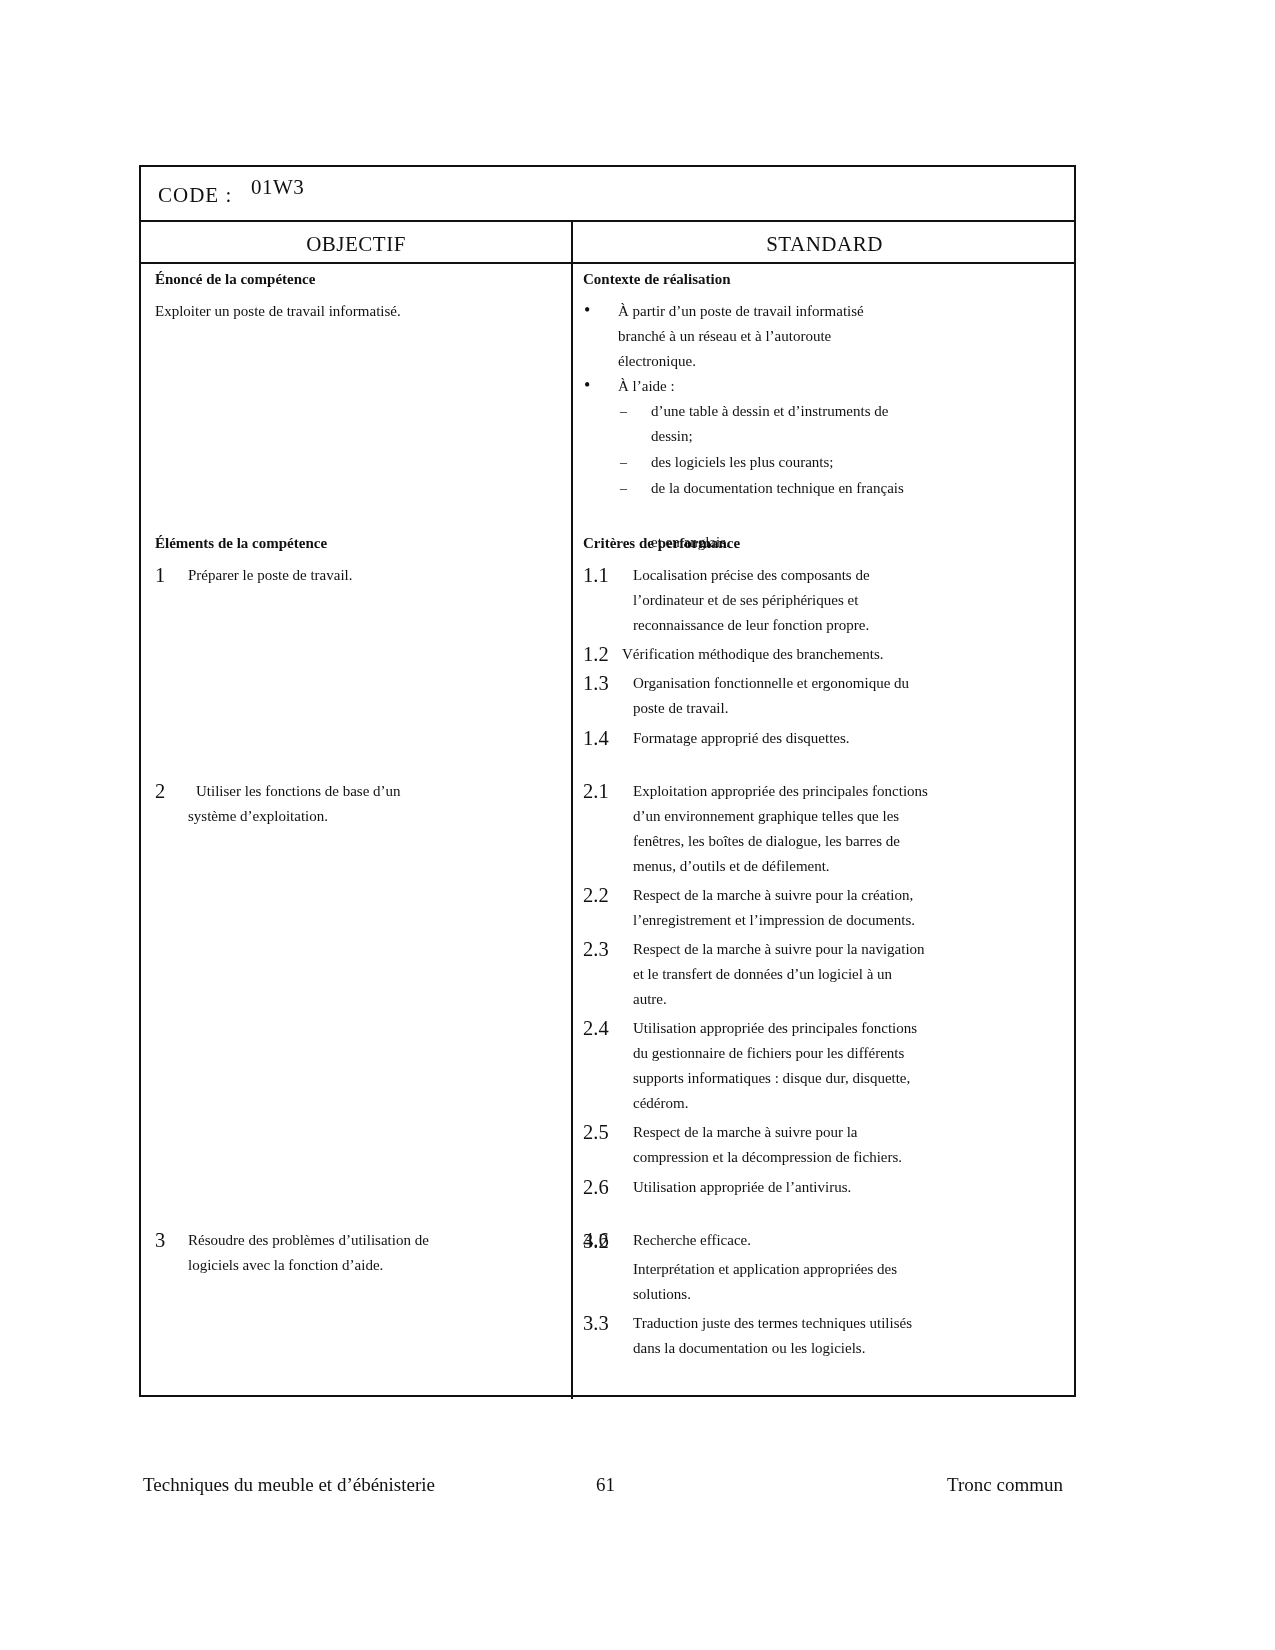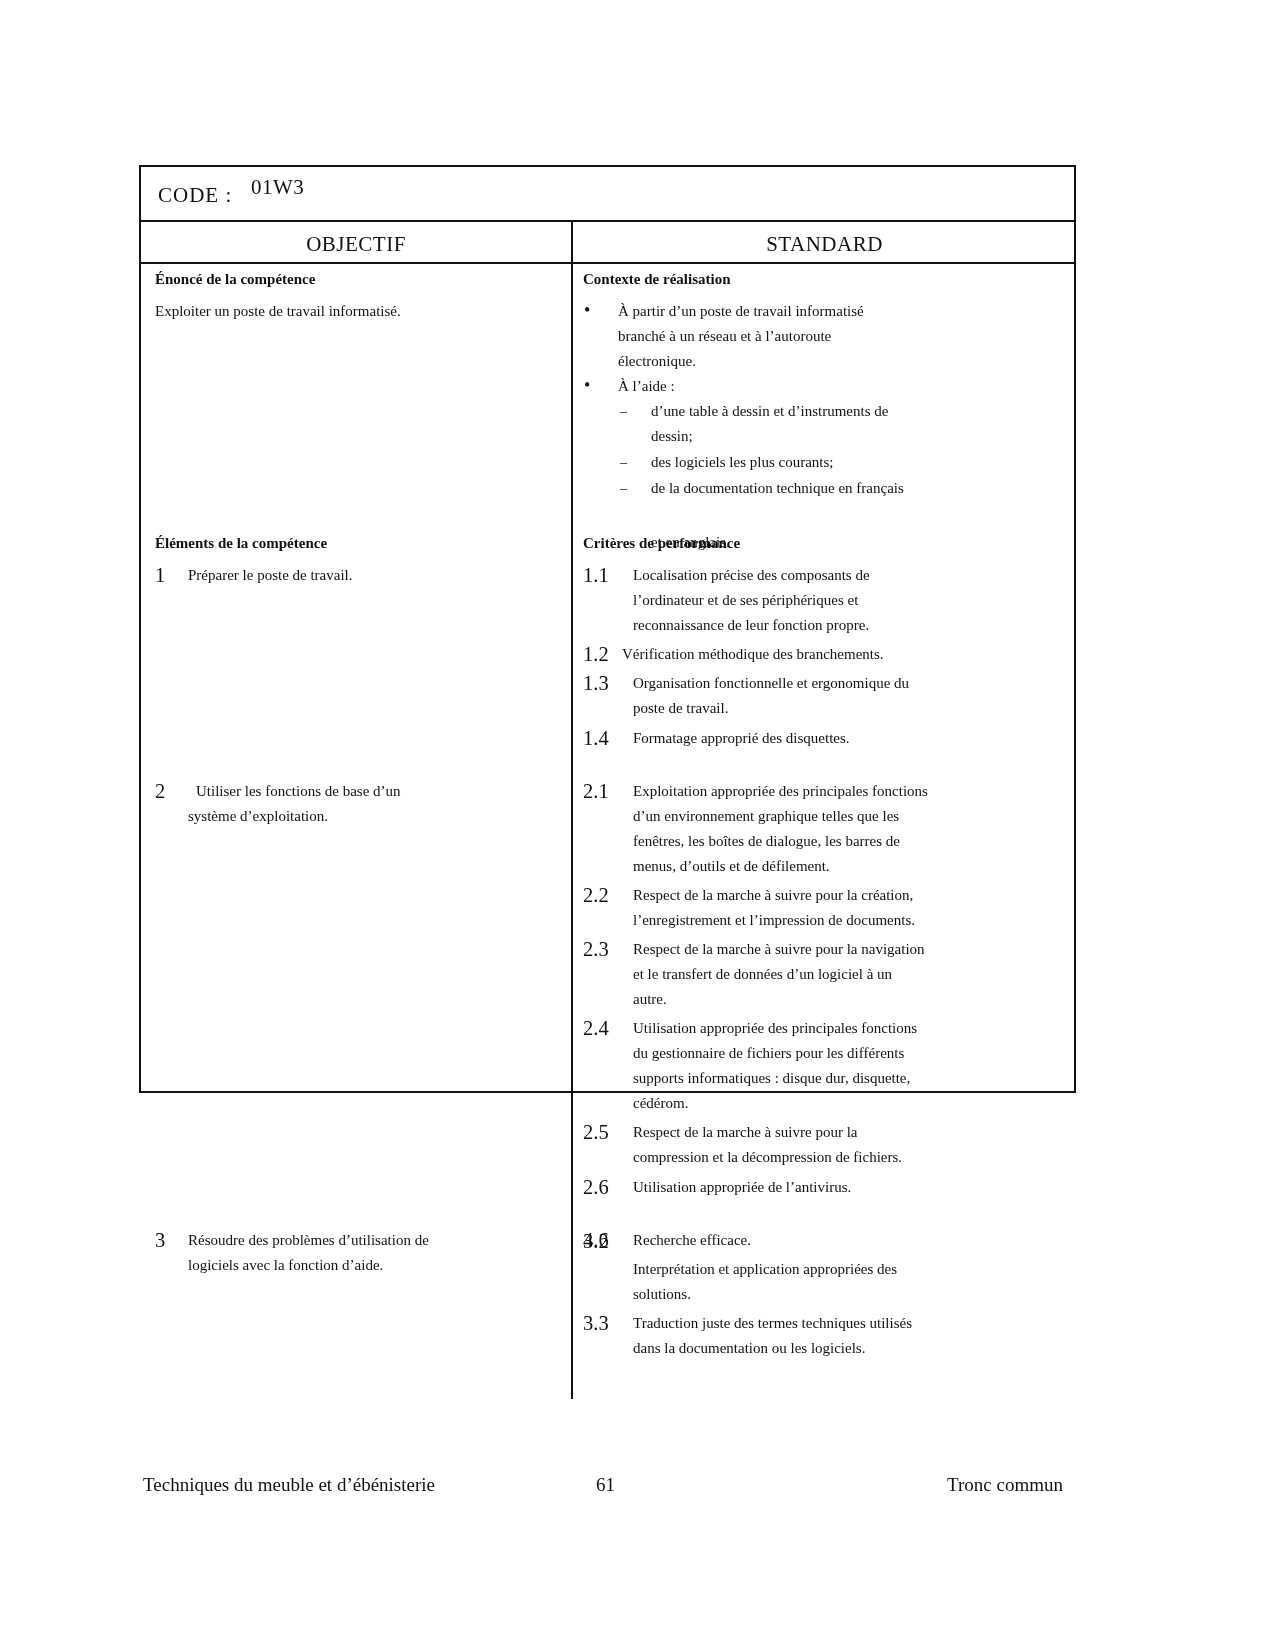--- a/index.html
+++ b/index.html
@@ -1,17 +1,17 @@
 <!DOCTYPE html>
 <html><head>
 <meta charset="utf-8">
 <style>
   html, body { margin: 0; padding: 0; background: #ffffff; }
   body { width: 1275px; height: 1650px; position: relative; font-family: "Liberation Serif", serif; color: #111; }
-  .table { position: absolute; left: 139px; top: 165px; width: 937px; height: 928px; border: 2px solid #111; box-sizing: border-box; }
+  .table { position: absolute; left: 139px; top: 165px; width: 937px; height: 1232px; border: 2px solid #111; box-sizing: border-box; }
   .code-row { position: absolute; left: 0; top: 0; width: 100%; height: 55px; border-bottom: 2px solid #111; box-sizing: border-box; }
   .code-label { position: absolute; left: 17px; top: 16px; font-size: 21px; letter-spacing: 1px; }
   .code-value { position: absolute; left: 110px; top: 8px; font-size: 21px; letter-spacing: 0.5px; }
   .head-row { position: absolute; left: 0; top: 55px; width: 100%; height: 42px; border-bottom: 2px solid #111; box-sizing: border-box; }
   .head-cell { position: absolute; top: 10px; font-size: 21px; letter-spacing: 0.5px; text-align: center; }
   .head-obj { left: 0; width: 430px; }
   .head-std { left: 432px; width: 503px; }
   .divider { position: absolute; left: 430px; top: 55px; width: 2px; height: 1177px; background: #111; }
   .txt { position: absolute; font-size: 15px; line-height: 25px; white-space: nowrap; }
   .bold { font-weight: bold; }

